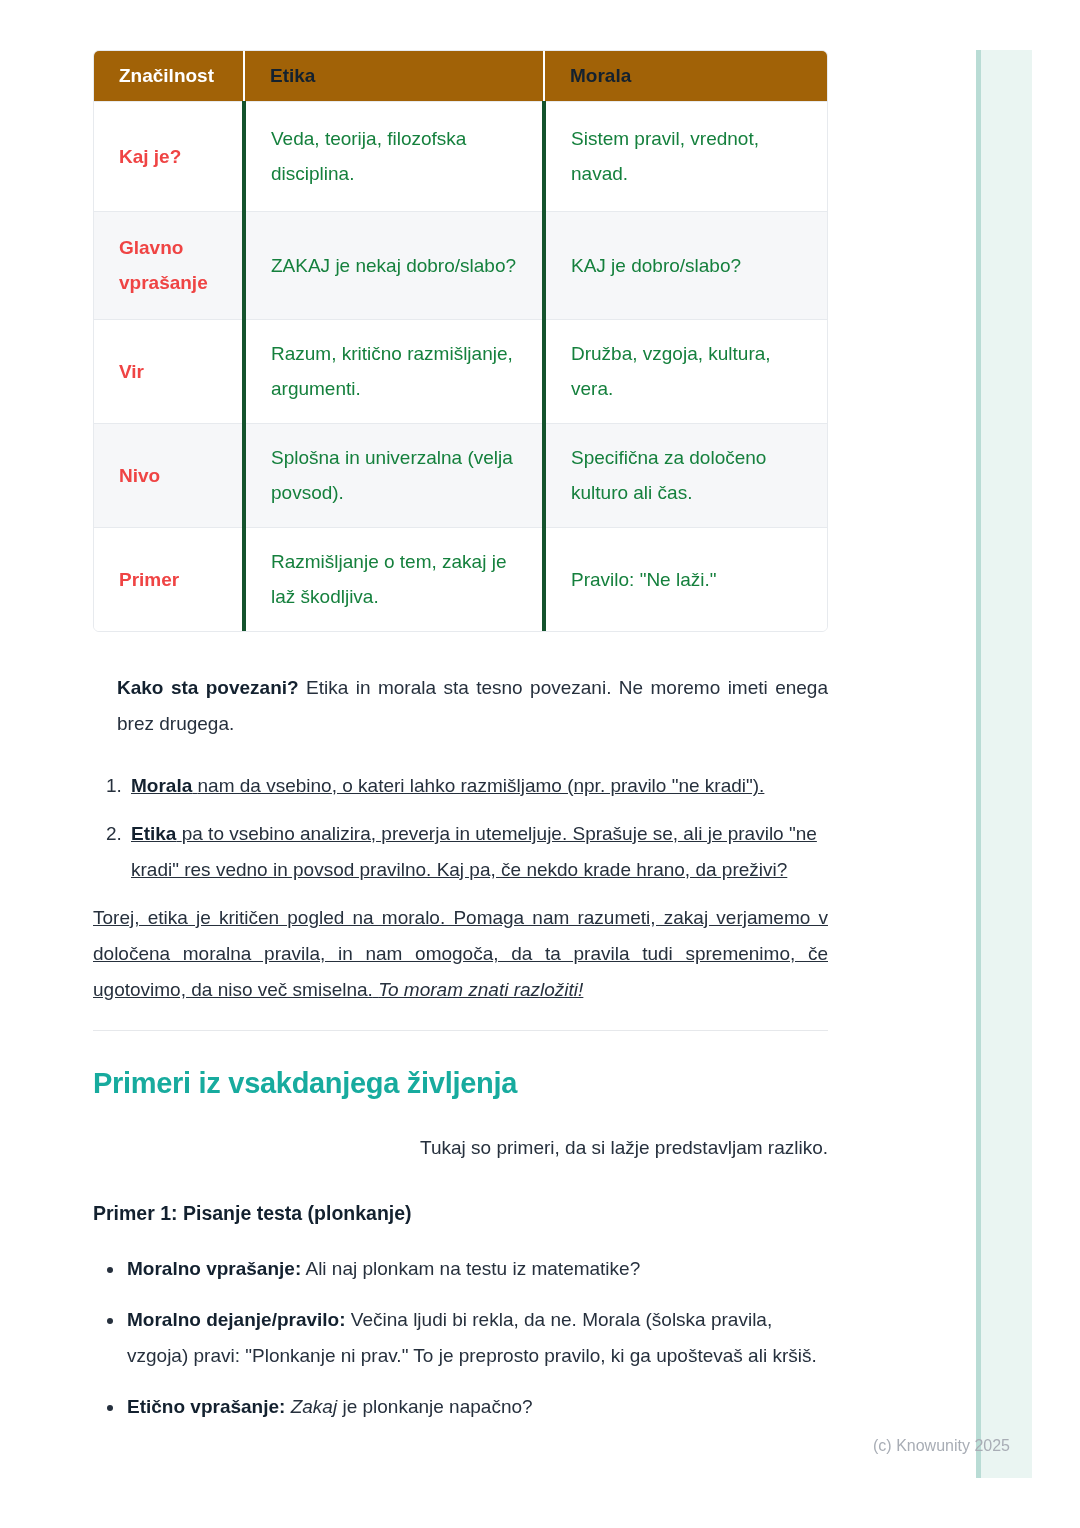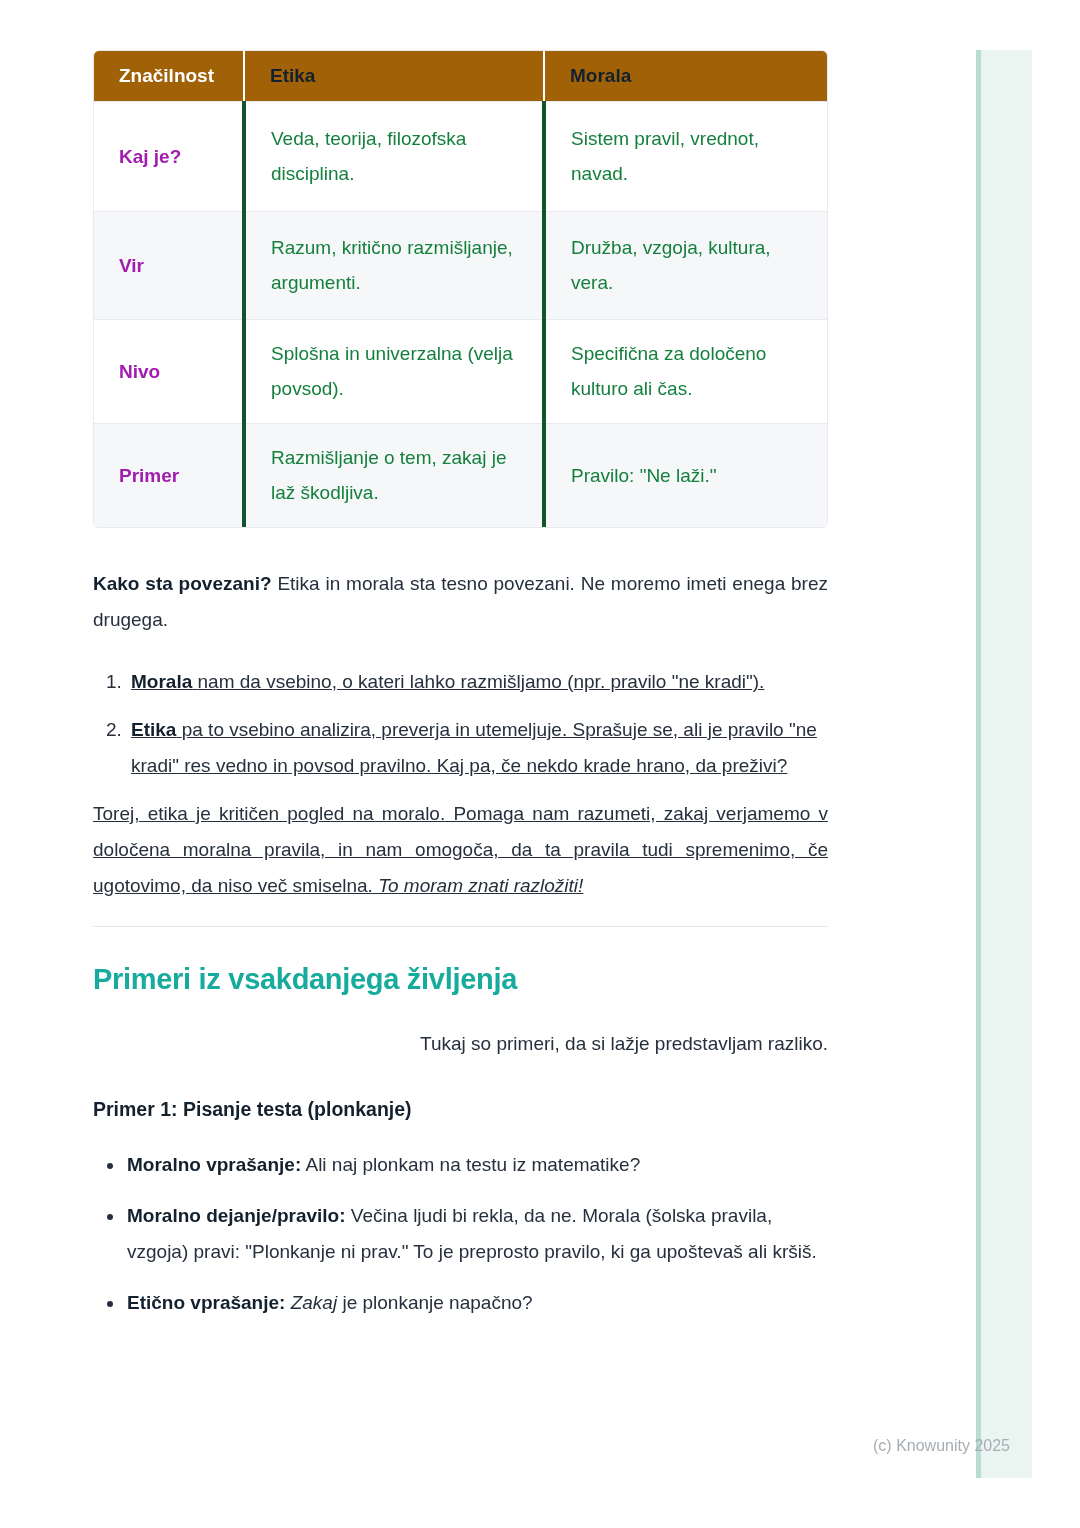--- a/index.html
+++ b/index.html
@@ -54,35 +54,35 @@
   thead th + th { border-left: 2px solid #ffffff; }
   tbody th, tbody td {
     vertical-align: middle;
     text-align: left;
     padding: 14px 25px;
     font-size: 19px;
     line-height: 35px;
     border-top: 1px solid #e7eaee;
   }
   tbody td { border-left: 4px solid #14532d; font-weight: 400; color: #15803d; }
-  tbody th { font-weight: 700; color: #a21caf; }
+  tbody th { font-weight: 700; color: #ef4444; }
   tbody tr:nth-child(odd)  { background: #ffffff; }
   tbody tr:nth-child(even) { background: #f6f7f9; }
   tbody tr:nth-child(1) { height: 110px; }
   tbody tr:nth-child(2) { height: 108px; }
   tbody tr:nth-child(3) { height: 104px; }
   tbody tr:nth-child(4) { height: 104px; }
   tbody tr:nth-child(5) { height: 104px; }
   
   .para {
     font-size: 19px;
     line-height: 36px;
     text-align: justify;
   }
-  .para.m-top { margin-top: 38px; }
+  .para.m-top { margin-top: 38px; margin-left: 24px; }
   strong, b { font-weight: 700; color: #13212f; }
   em { font-style: italic; }
   ol.numlist {
     margin: 26px 0 0 0;
     padding-left: 34px;
     font-size: 19px;
     line-height: 36px;
     text-decoration: underline;
   }
   ol.numlist li { margin-bottom: 12px; padding-left: 4px; }
@@ -146,20 +146,25 @@
             <th class="dark">Morala</th>
           </tr>
         </thead>
         <tbody>
           <tr>
             <th>Kaj je?</th>
             <td>Veda, teorija, filozofska disciplina.</td>
             <td>Sistem pravil, vrednot, navad.</td>
           </tr>
           <tr>
+            <th>Glavno vprašanje</th>
+            <td>ZAKAJ je nekaj dobro/slabo?</td>
+            <td>KAJ je dobro/slabo?</td>
+          </tr>
+          <tr>
             <th>Vir</th>
             <td>Razum, kritično razmišljanje, argumenti.</td>
             <td>Družba, vzgoja, kultura, vera.</td>
           </tr>
           <tr>
             <th>Nivo</th>
             <td>Splošna in univerzalna (velja povsod).</td>
             <td>Specifična za določeno kulturo ali čas.</td>
           </tr>
           <tr>

